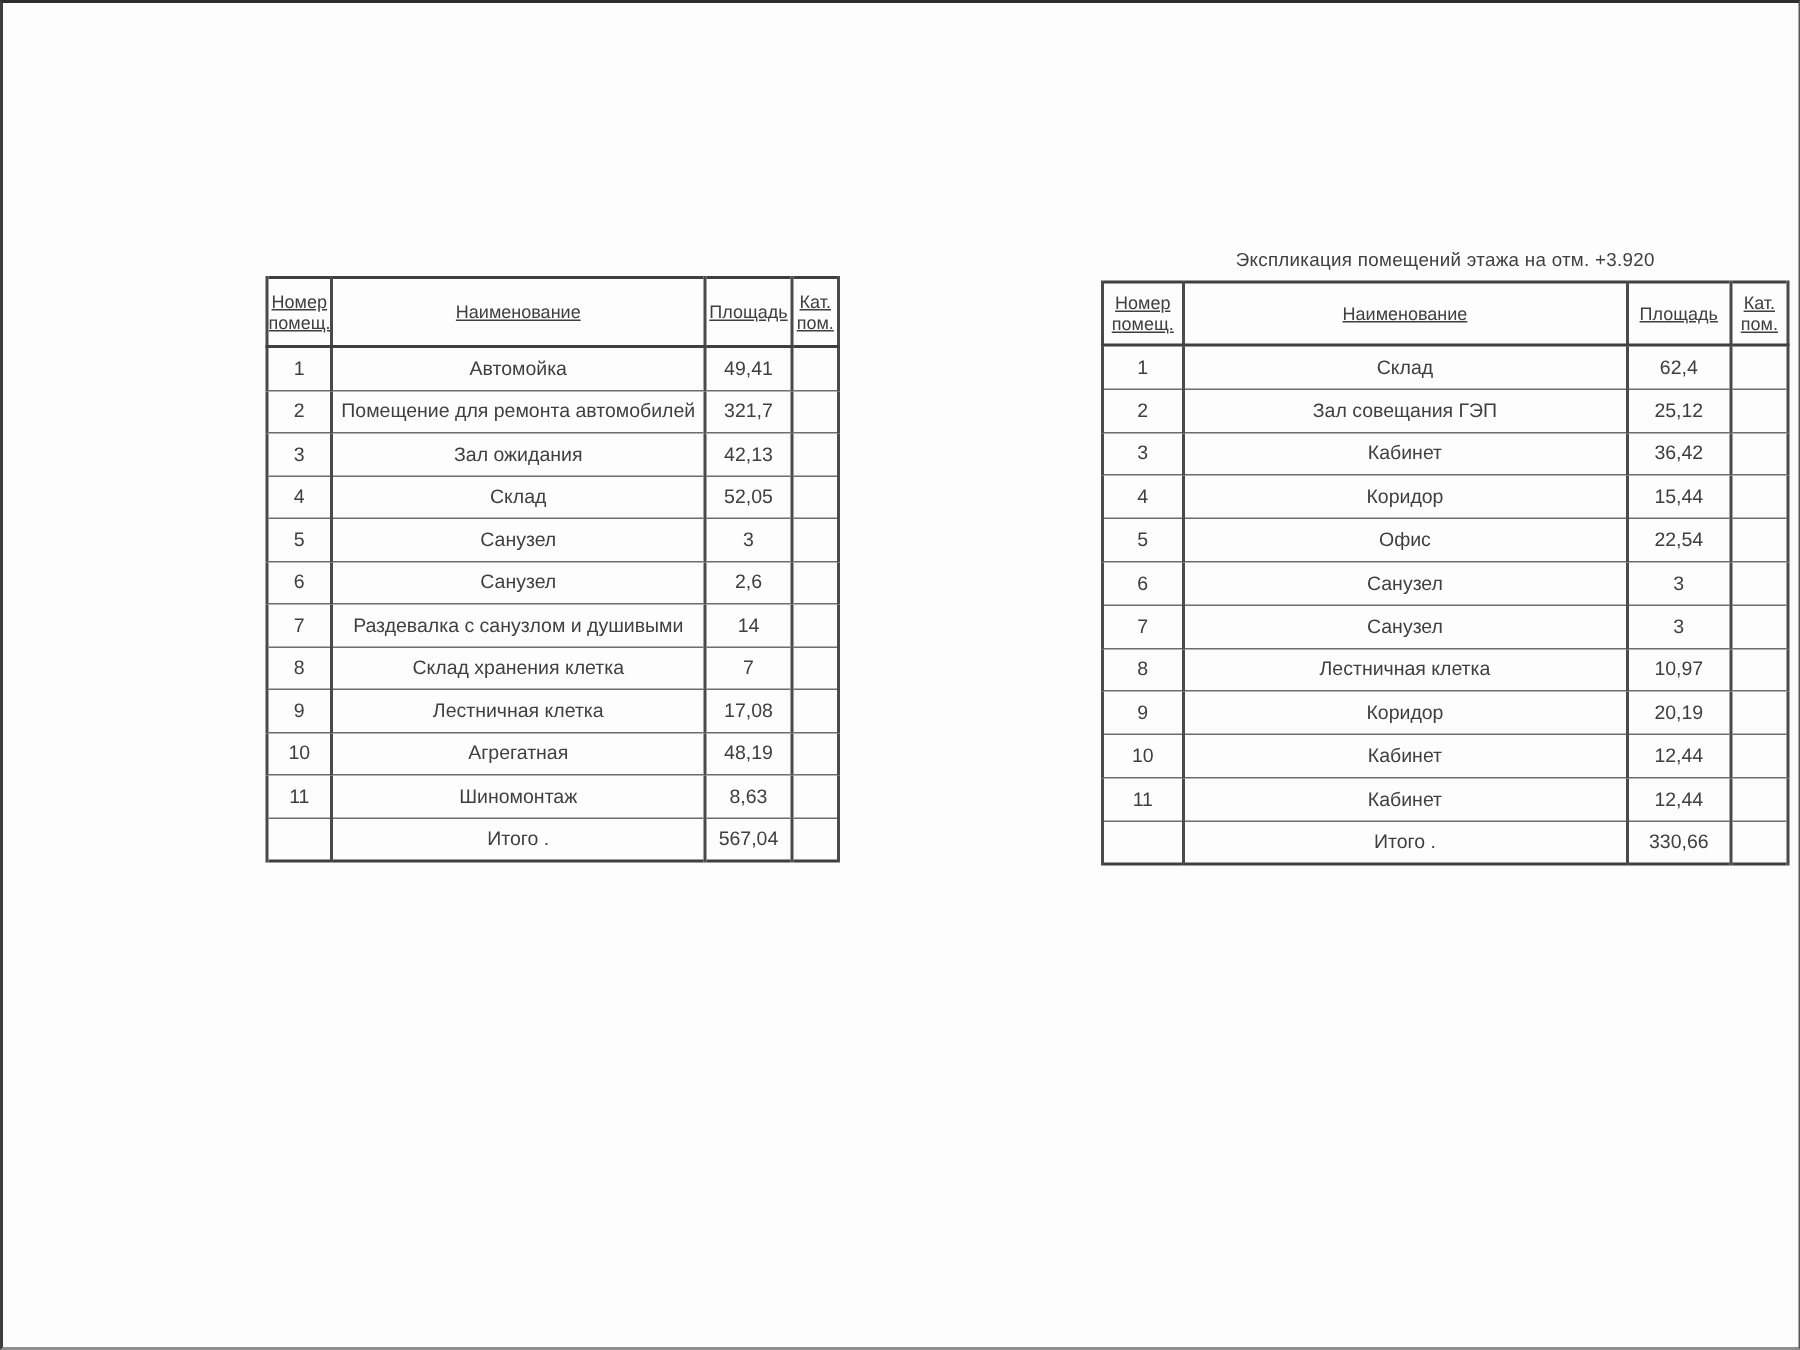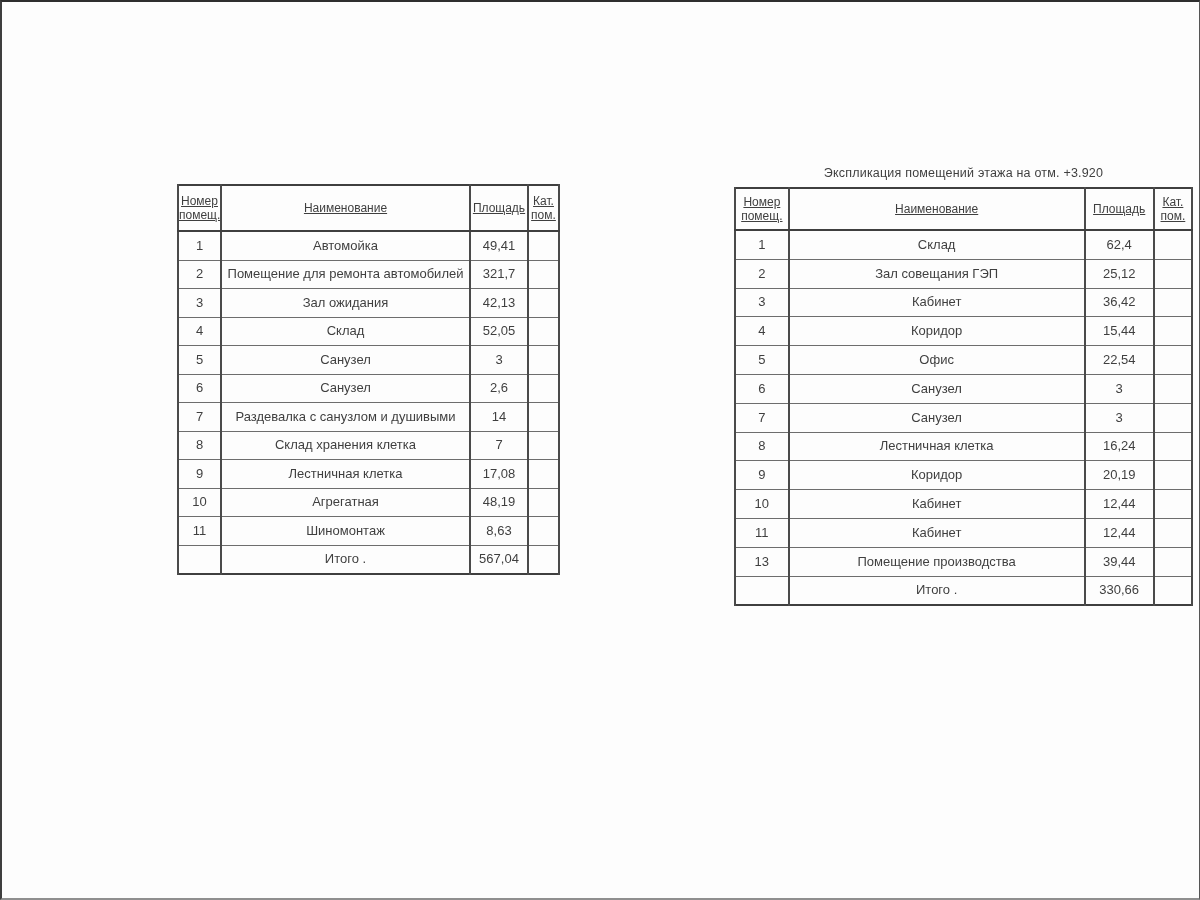--- a/index.html
+++ b/index.html
@@ -229,47 +229,41 @@
   </tr>
           <tr class="data-row">
     <td class="num-cell">7</td>
     <td class="name-cell">Санузел</td>
     <td class="area-cell">3</td>
     <td class="cat-cell"></td>
   </tr>
           <tr class="data-row">
     <td class="num-cell">8</td>
     <td class="name-cell">Лестничная клетка</td>
-    <td class="area-cell">16,24</td>
+    <td class="area-cell">10,97</td>
     <td class="cat-cell"></td>
   </tr>
           <tr class="data-row">
     <td class="num-cell">9</td>
     <td class="name-cell">Коридор</td>
     <td class="area-cell">20,19</td>
     <td class="cat-cell"></td>
   </tr>
           <tr class="data-row">
     <td class="num-cell">10</td>
     <td class="name-cell">Кабинет</td>
     <td class="area-cell">12,44</td>
     <td class="cat-cell"></td>
   </tr>
           <tr class="data-row">
     <td class="num-cell">11</td>
     <td class="name-cell">Кабинет</td>
     <td class="area-cell">12,44</td>
     <td class="cat-cell"></td>
   </tr>
-          <tr class="data-row">
-    <td class="num-cell">13</td>
-    <td class="name-cell">Помещение производства</td>
-    <td class="area-cell">39,44</td>
-    <td class="cat-cell"></td>
-  </tr>
         </tbody>
       <tfoot>
         <tr class="total-row">
           <td></td>
           <td class="total-label">Итого .</td>
           <td class="area-cell">330,66</td>
           <td></td>
         </tr>
       </tfoot>
     </table>

